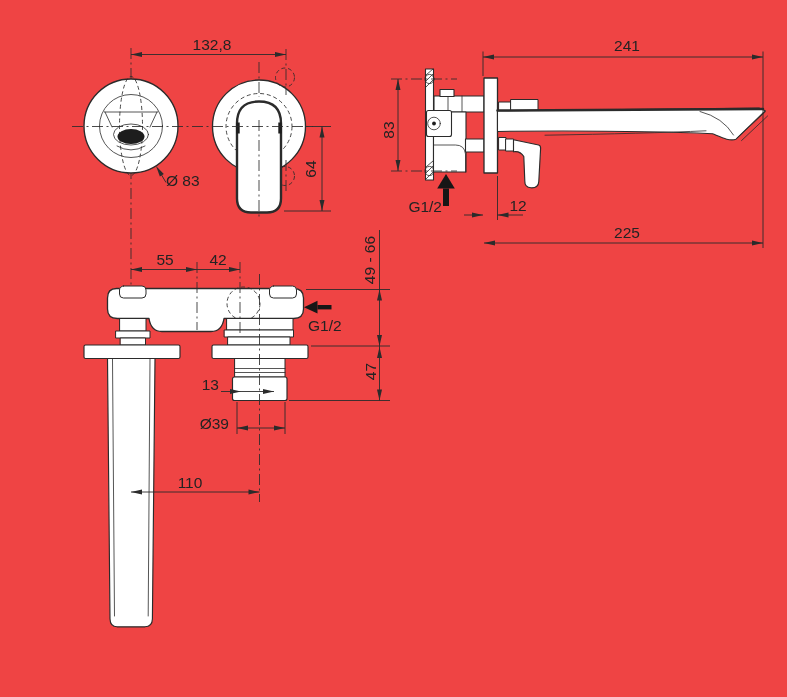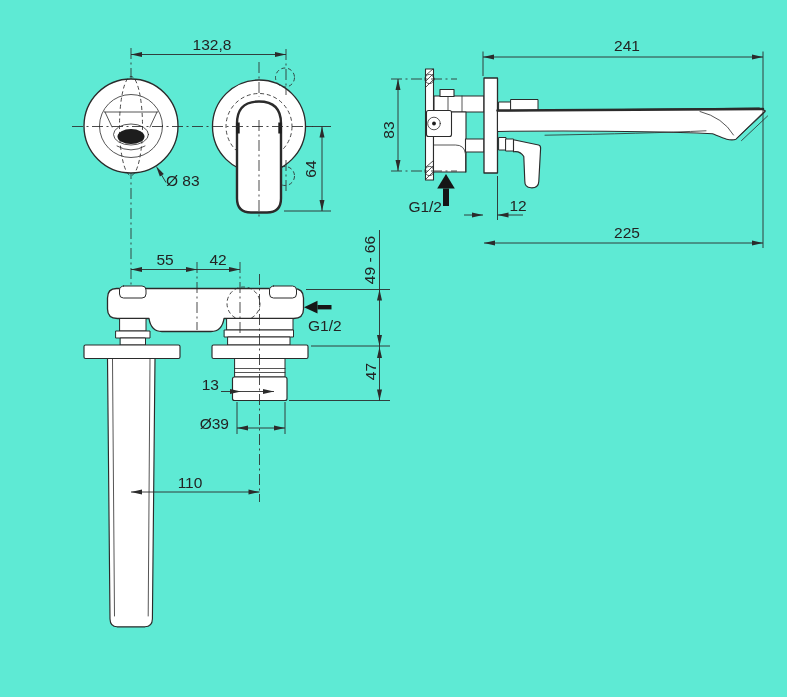--- a/index.html
+++ b/index.html
@@ -1,16 +1,16 @@
 <!DOCTYPE html>
 <html><head>
 <meta charset="utf-8">
 <style>
   html,body{margin:0;padding:0;background:#ffffff;}
-  .stage{position:relative;width:787px;height:697px;background:#5eead4;overflow:hidden;}
+  .stage{position:relative;width:787px;height:697px;background:#ef4444;overflow:hidden;}
   svg{display:block;}
   .outline{fill:#ffffff;stroke:#2b2b2b;stroke-width:1.35;stroke-linejoin:round;stroke-linecap:round;}
   .heavy{fill:none;stroke:#2b2b2b;stroke-width:2.5;stroke-linecap:round;}
   .thin{fill:none;stroke:#2b2b2b;stroke-width:0.8;stroke-linejoin:round;stroke-linecap:round;}
   .dim{fill:none;stroke:#2b2b2b;stroke-width:0.9;stroke-linecap:butt;}
   .cl{fill:none;stroke:#2b2b2b;stroke-width:0.85;stroke-dasharray:11 3.5 2 3.5;}
   .dash{fill:none;stroke:#2b2b2b;stroke-width:0.85;stroke-dasharray:4 2.8;}
   .arr{fill:#2b2b2b;stroke:none;}
   .thick{fill:#161616;stroke:none;}
   .inkfill{fill:#1d1d1d;stroke:none;}

